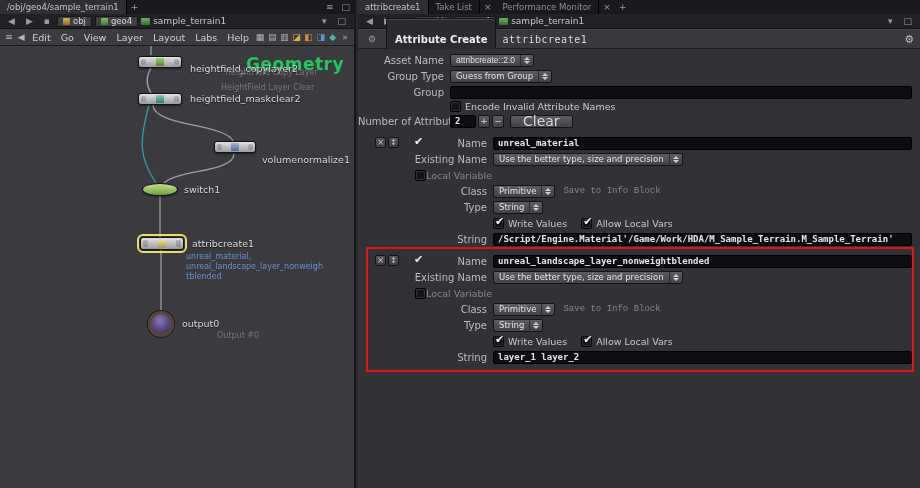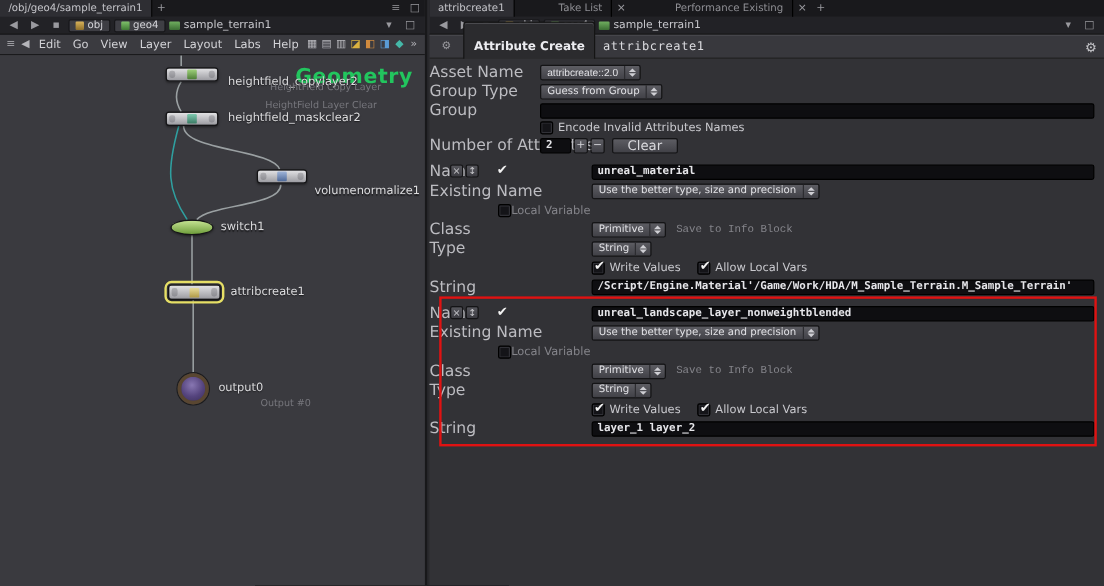--- a/index.html
+++ b/index.html
@@ -3,21 +3,21 @@
 <meta charset="utf-8">
 <style>
   * { box-sizing: border-box; margin: 0; padding: 0; }
   html,body { width: 920px; height: 488px; }
   body { background:#151515; font-family:"DejaVu Sans", sans-serif; overflow:hidden; }
   .screen { position:relative; width:920px; height:488px; background:#29292c; overflow:hidden; }
 
   
   .tabbar { height:14px; background:#19191c; display:flex; align-items:stretch; font-size:8.5px; color:#a8a8ad; }
   .tab { display:flex; align-items:center; padding:0 7px; border-right:1px solid #000; background:#2e2e33; color:#c5c5ca; white-space:nowrap; }
-  .tab.inactive { background:transparent; color:#8f8f94;margin-left:30px; }
+  .tab.inactive { background:transparent; color:#8f8f94; }
   .bar-icon { color:#9a9a9f; font-size:9px; padding:0 4px; display:flex; align-items:center; }
   .spacer { flex:1; }
 
   .pathbar { height:15px; background:#222226; display:flex; align-items:center; padding:0 4px; gap:3px; font-size:9px; color:#c8c8cd; border-bottom:1px solid #141416; }
   .chip { display:flex; align-items:center; gap:3px; background:#3e3e44; border:1px solid #17171a; border-radius:2px; padding:0 5px; height:11px; font-size:8.5px; color:#d5d5da; white-space:nowrap; }
   .chip-ic { width:7px; height:7px; border-radius:1px; }
   .chip-ic.obj { background:linear-gradient(#d8b25a,#8f6f2a); }
   .chip-ic.geo { background:linear-gradient(#7ec06a,#3f7a34); }
   .crumb { display:flex; align-items:center; gap:3px; white-space:nowrap; }
   .crumb-folder { width:9px; height:7px; background:linear-gradient(#6fae5f,#3c6e34); border-radius:1px; }
@@ -52,38 +52,38 @@
   
   .right-panel { position:absolute; left:358px; top:0; width:562px; height:488px; background:#323236; }
   .rp-header { height:20px; background:#38383d; border-bottom:1px solid #1e1e20; border-top:1px solid #46464b; display:flex; align-items:center; gap:6px; padding:0 6px; }
   .type-pill { background:#2b2b2e; border:1px solid #141414; border-radius:3px; padding:15px 8px; font-size:10px; font-weight:bold; color:#ececf0; box-shadow:inset 0 1px 0 #4a4a4e; white-space:nowrap; }
   .node-name { font-family:"DejaVu Sans Mono", monospace; font-size:10px; color:#dcdce0; letter-spacing:.5px; }
   .gear { margin-left:auto; font-size:11px; color:#c2c2c6; }
 
   .rp-params { position:absolute; left:0; top:49px; width:562px; bottom:0; background:#323236; padding-top:3px; }
   .prow { display:flex; align-items:center; height:16px; padding-right:8px; }
   .prow.slim { height:13px; }
-  .plabel { flex:none; width:92px; text-align:left; padding-right:6px; font-size:13px; color:#bcbcc1; white-space:nowrap; }
+  .plabel { flex:none; width:92px; text-align:right; padding-right:6px; font-size:10px; color:#bcbcc1; white-space:nowrap; }
   .plabel.wide { width:135px; }
 
   .tinput { height:13px; background:#0e0e11; border:1px solid #000; border-radius:2px; color:#e6e6ea; font-family:"DejaVu Sans Mono", monospace; font-size:9px; font-weight:bold; display:flex; align-items:center; padding:0 4px; overflow:hidden; white-space:nowrap; }
   .fill { flex:1; min-width:0; }
   .num { flex:none; width:26px; }
 
   .dd { height:13px; flex:none; display:flex; align-items:center; background:linear-gradient(#5d5d63,#414147); border:1px solid #141416; border-radius:2px; padding:0 0 0 5px; font-size:8.5px; color:#e2e2e6; white-space:nowrap; }
   .dd .arrows { margin-left:5px; align-self:stretch; display:flex; flex-direction:column; align-items:center; justify-content:center; gap:1px; border-left:1px solid #2c2c30; padding:0 3px; }
   .tri-u { width:0; height:0; border-left:3px solid transparent; border-right:3px solid transparent; border-bottom:3px solid #cfcfd4; }
   .tri-d { width:0; height:0; border-left:3px solid transparent; border-right:3px solid transparent; border-top:3px solid #cfcfd4; }
   .dd.mono { font-family:Liberation Sans, sans-serif; }
 
   .cb { flex:none; width:11px; height:11px; background:#141418; border:1px solid #000; border-radius:2px; box-shadow:inset 0 0 0 1px #303036; position:relative; }
   .cb.checked::after { content:"✔"; position:absolute; left:1px; top:-4px; font-size:11px; color:#f2f2f2; }
   .cb-label { margin-left:4px; font-size:9.5px; color:#c9c9ce; white-space:nowrap; }
   .mini-btn { flex:none; width:12px; height:13px; margin-left:2px; background:linear-gradient(#5d5d63,#414147); border:1px solid #141416; border-radius:2px; color:#d5d5da; font-size:9px; display:flex; align-items:center; justify-content:center; }
-  .btn { flex:none; height:13px; margin-left:6px; background:linear-gradient(#5d5d63,#414147); border:1px solid #141416; border-radius:2px; color:#dadade; font-size:11px; padding:0 12px; display:flex; align-items:center; }
+  .btn { flex:none; height:13px; margin-left:6px; background:linear-gradient(#5d5d63,#414147); border:1px solid #141416; border-radius:2px; color:#dadade; font-size:14px; padding:0 12px; display:flex; align-items:center; }
   .info-label { margin-left:8px; font-size:9px; color:#84848a; white-space:nowrap;font-family:Liberation Mono, monospace; }
 
   .attr-block { position:relative; margin-top:6px; }
   .attr-gadgets { position:absolute; left:17px; top:2px; display:flex; gap:2px; z-index:2; }
   .gbtn { width:11px; height:11px; background:linear-gradient(#56565c,#3c3c42); border:1px solid #141416; border-radius:2px; color:#cacace; font-size:8px; line-height:9px; text-align:center; }
   .attr-enable { position:absolute; left:56px; top:0; font-size:11px; color:#f2f2f2; z-index:2; }
   .lv-label { flex:none; width:66px; text-align:right; padding-right:6px; font-size:9.5px; color:#84848a; white-space:nowrap; }
   .ml57 { margin-left:57px; }
   .ml14 { margin-left:14px; }
 
@@ -178,39 +178,44 @@
       </div>
       <div class="node-label" style="left:262px; top:108px;">volumenormalize1</div>
 
       <div class="switch-node" style="left:142px; top:137px;"></div>
       <div class="node-label" style="left:184px; top:138px;">switch1</div>
 
       <div class="gnode sel" style="left: 140px; top: 191px; width: 44px; height: 13px; outline-color: rgb(230, 223, 102);">
         <span class="nicon attrib"></span>
       </div>
       <div class="node-label" style="left:192px; top:192px;">attribcreate1</div>
+      <div class="node-comment" style="left: 186px; top: 206px; color: rgb(106, 143, 216);">
+        <span>unreal_material,</span>
+        <span>unreal_landscape_layer_nonweigh</span>
+        <span>tblended</span>
+      </div>
 
       <div class="output-node" style="left:148px; top:265px;"></div>
       <div class="node-label" style="left:182px; top:272px;">output0</div>
       <div class="node-caption" style="left:182px; top:285px;">Output #0</div>
     </div>
   </div>
 
   <div class="right-panel">
 
     <div class="tabbar">
       <div class="tab">
         <span>attribcreate1</span>
       </div>
       <div class="tab inactive">
         <span>Take List</span>
       </div>
       <span class="bar-icon">×</span>
       <div class="tab inactive">
-        <span>Performance Existing</span>
+        <span>Performance Monitor</span>
       </div>
       <span class="bar-icon">×</span>
       <span class="bar-icon">+</span>
     </div>
 
     <div class="pathbar">
       <span class="bar-icon">◀</span>
       <span class="bar-icon">▶</span>
       <span class="bar-icon">▪</span>
       <span class="chip">
@@ -262,21 +267,21 @@
       </div>
 
       <div class="prow">
         <span class="plabel">Group</span>
         <span class="tinput fill"></span>
       </div>
 
       <div class="prow slim">
         <span class="plabel"></span>
         <span class="cb"></span>
-        <span class="cb-label">Encode Invalid Attributes Names</span>
+        <span class="cb-label">Encode Invalid Attribute Names</span>
       </div>
 
       <div class="prow">
         <span class="plabel">Number of Attributes</span>
         <span class="tinput num">2</span>
         <span class="mini-btn">+</span>
         <span class="mini-btn">−</span>
         <span class="btn">Clear</span>
       </div>
 

